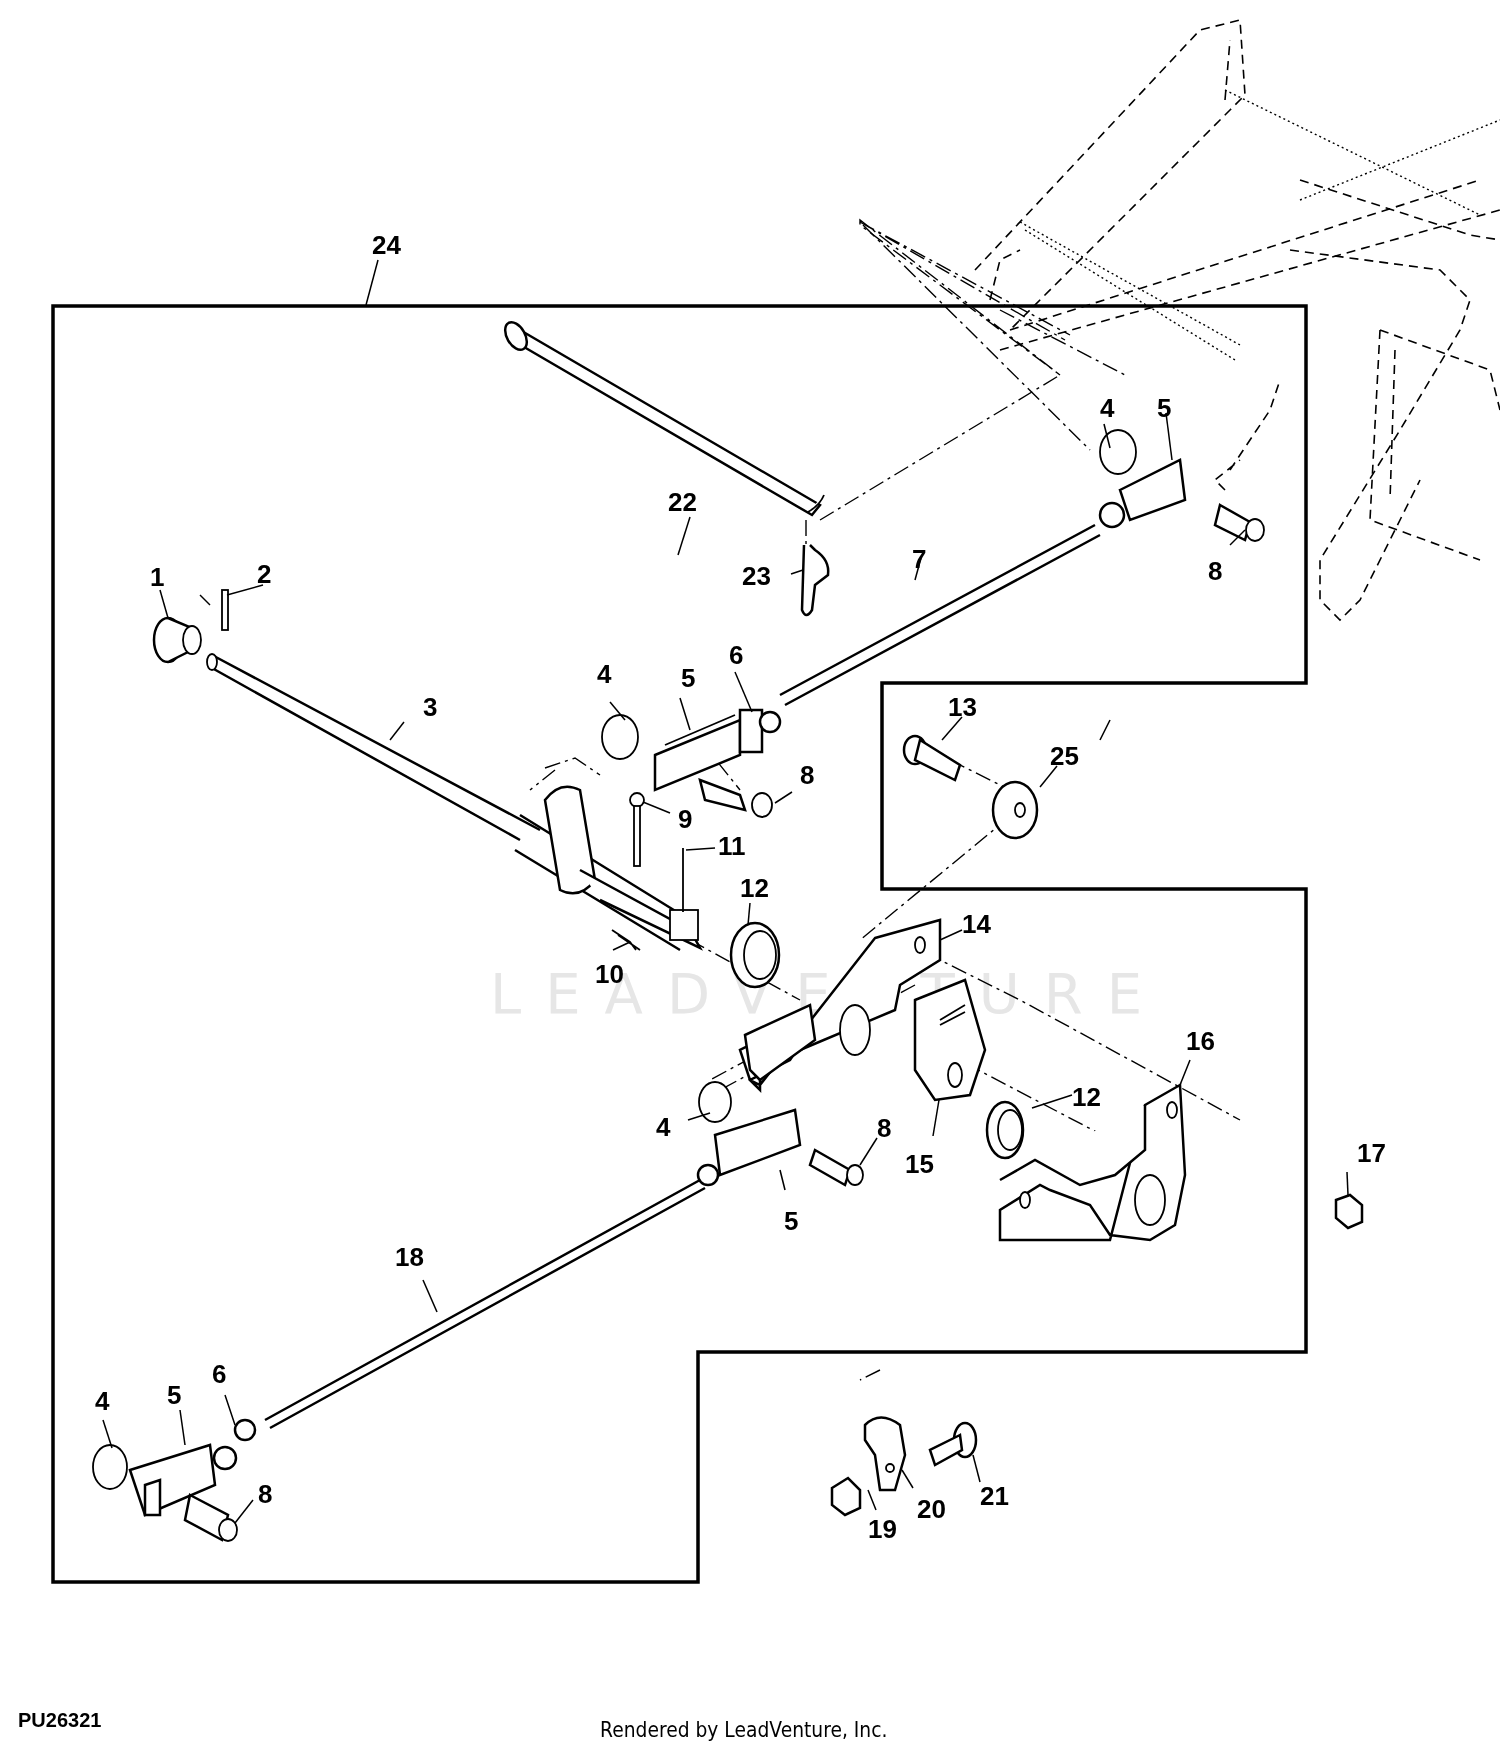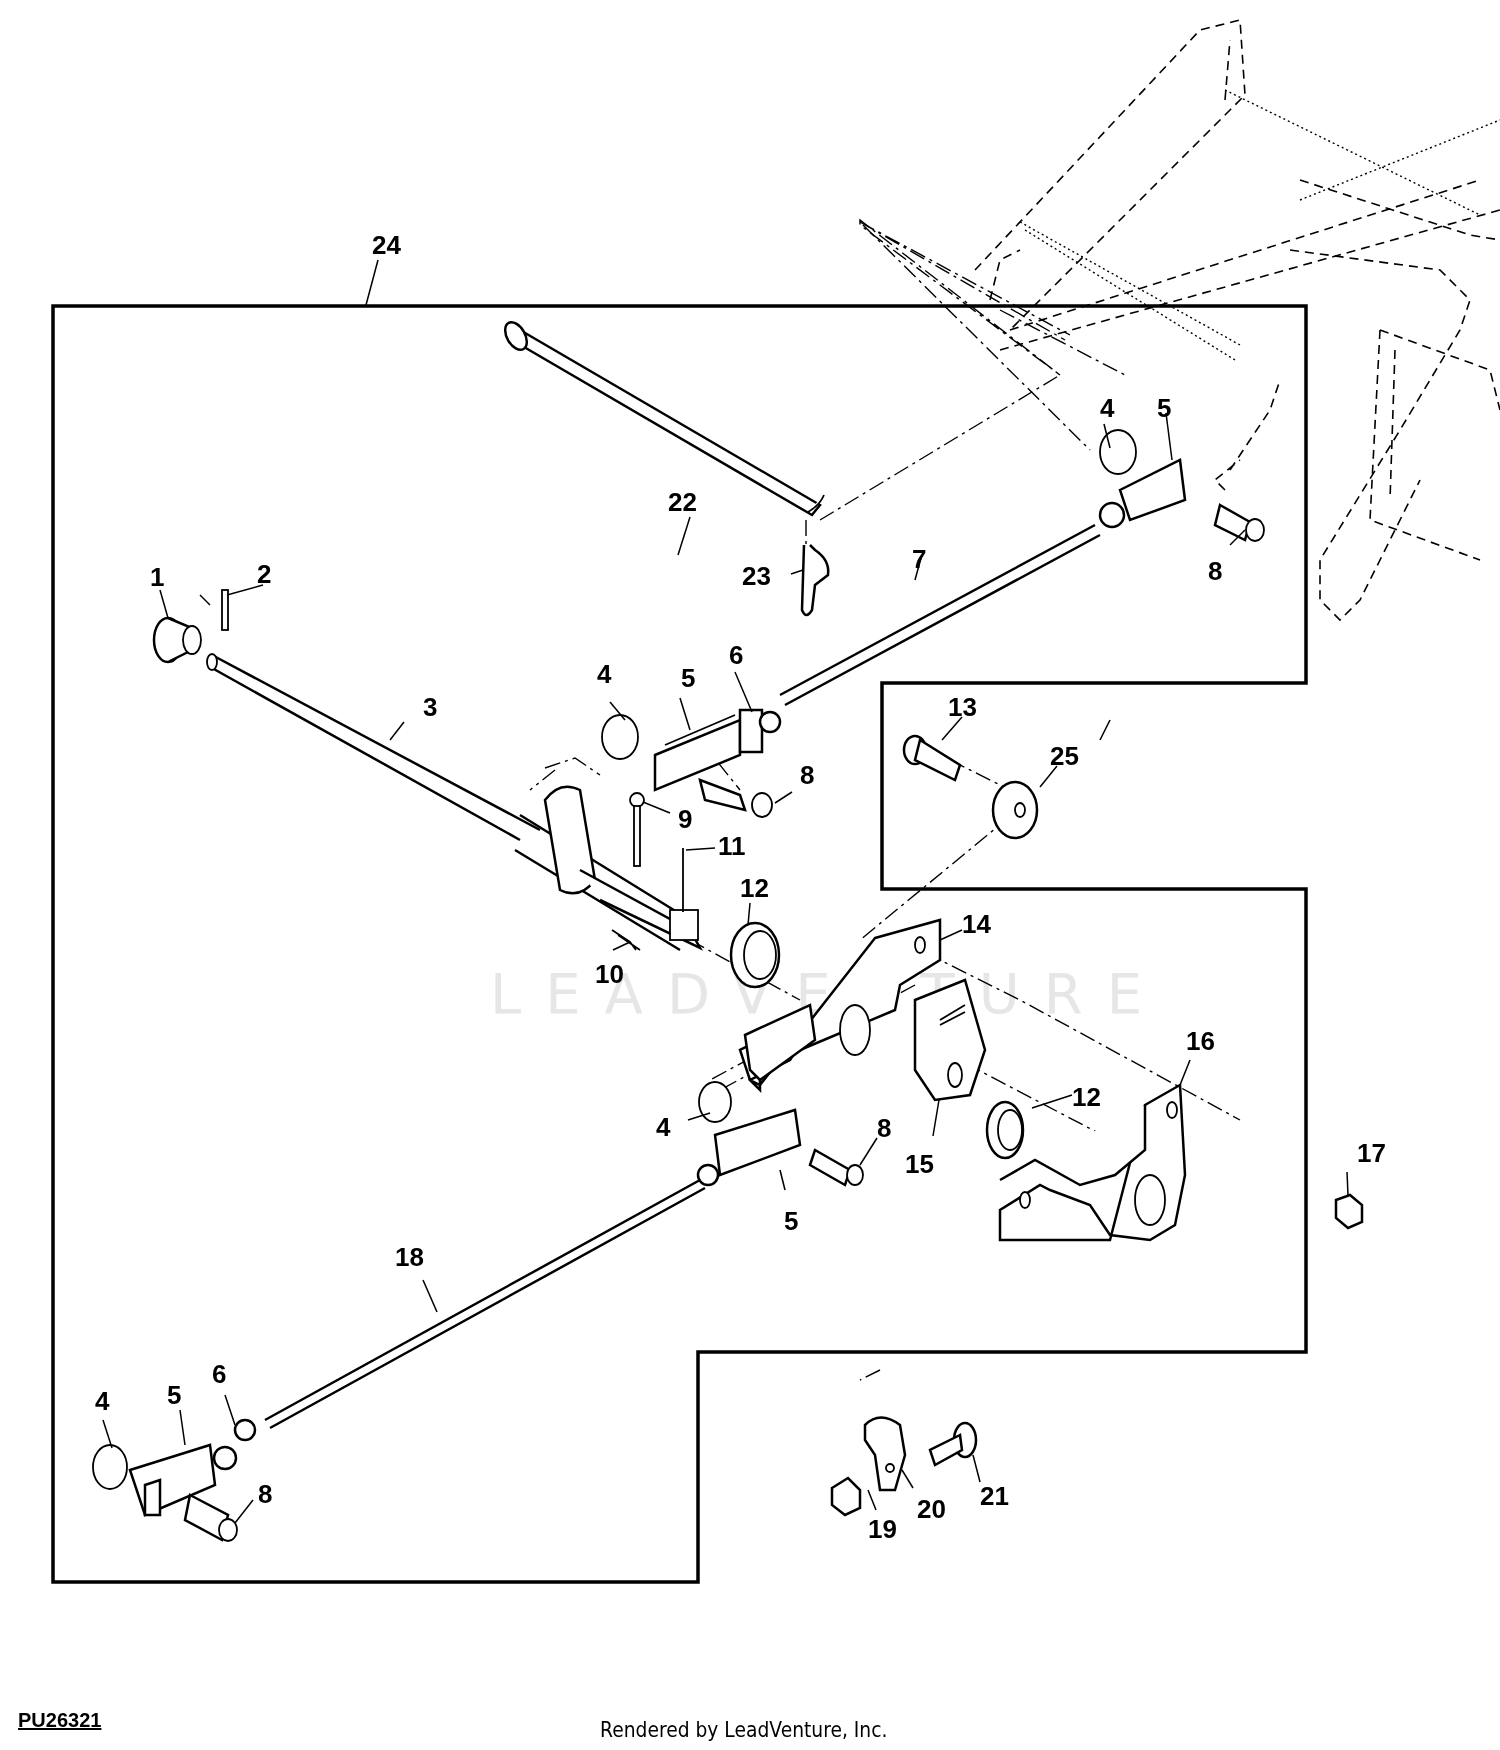--- a/index.html
+++ b/index.html
@@ -7,21 +7,21 @@
   #diagram { position: absolute; left: 0; top: 0; width: 1500px; height: 1750px; }
   .callout { font-family: "Liberation Sans", sans-serif; font-weight: bold; font-size: 26px; fill: #000; }
   .leader { stroke: #000; stroke-width: 1.5; fill: none; }
   .part { stroke: #000; stroke-width: 2.5; fill: #fff; }
   .part-thin { stroke: #000; stroke-width: 1.8; fill: #fff; }
   .phantom { stroke: #000; stroke-width: 1.6; fill: none; stroke-dasharray: 9 6; }
   .dotted { stroke: #000; stroke-width: 1.4; fill: none; stroke-dasharray: 2 3; }
   .centerline { stroke: #000; stroke-width: 1.4; fill: none; stroke-dasharray: 16 5 3 5; }
   .group-border { stroke: #000; stroke-width: 3.5; fill: none; }
   .watermark { font-family: "DejaVu Sans", sans-serif; font-size: 56px; letter-spacing: 24px; fill: #e6e6e6; }
-  .fig-id { position: absolute; left: 18px; top: 1709px; font-family: "Liberation Sans", sans-serif; font-weight: bold; font-size: 20px; color: #000; text-decoration: underline; }
+  .fig-id { position: absolute; left: 18px; top: 1709px; font-family: "Liberation Sans", sans-serif; font-weight: bold; font-size: 20px; color: #000; }
   .credit { position: absolute; left: 600px; top: 1717px; font-family: "DejaVu Sans", sans-serif; font-size: 22px; color: #000; transform: scaleX(0.85); transform-origin: left top; }
 </style>
 </head>
 <body>
 
 <svg id="diagram" viewBox="0 0 1500 1750" xmlns="http://www.w3.org/2000/svg">
 
   <text class="watermark" x="490" y="1013">LEADVENTURE</text>
 
   <g>

